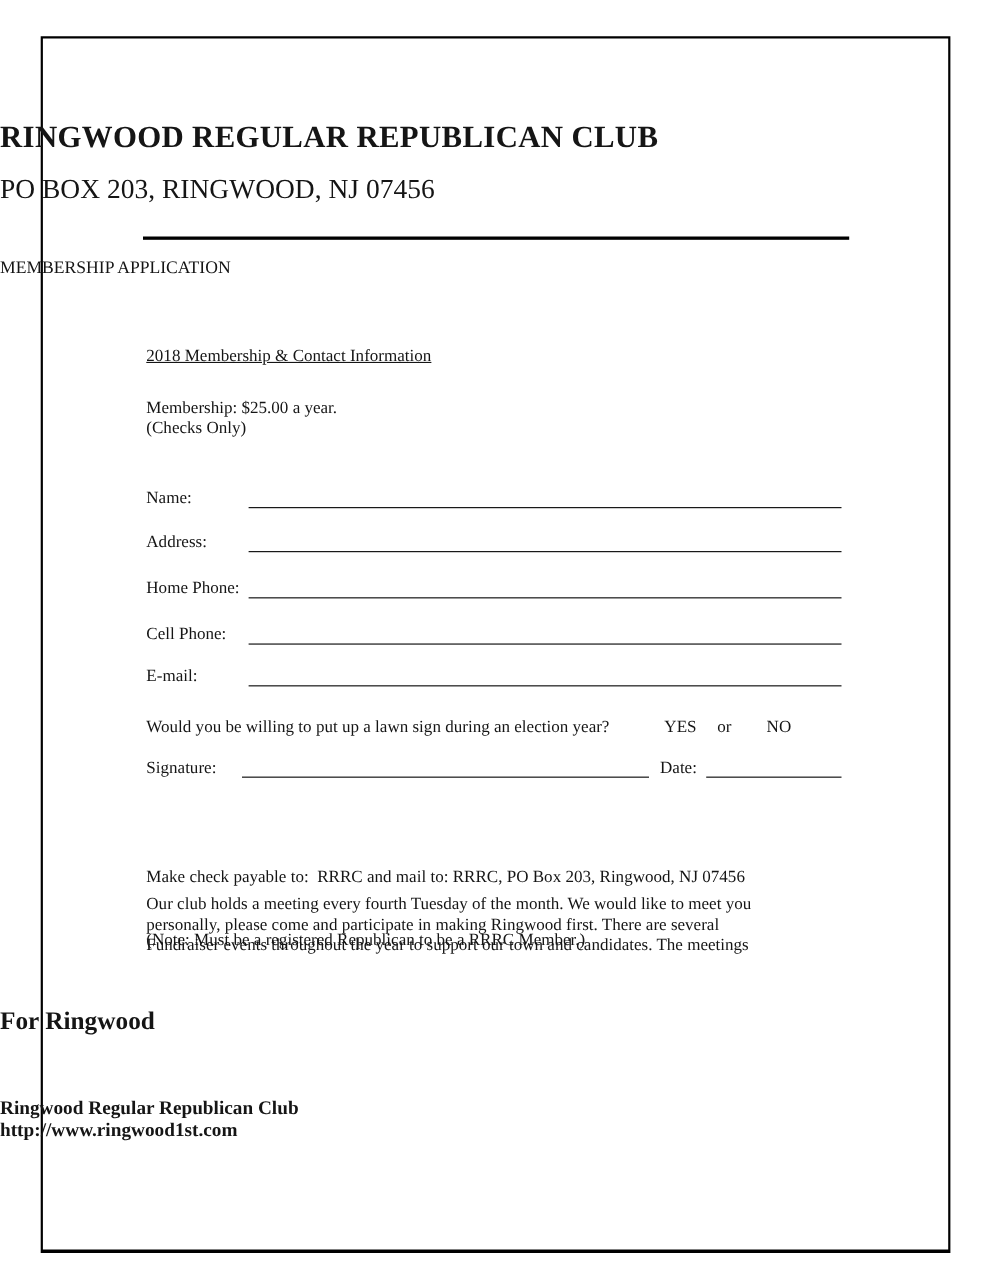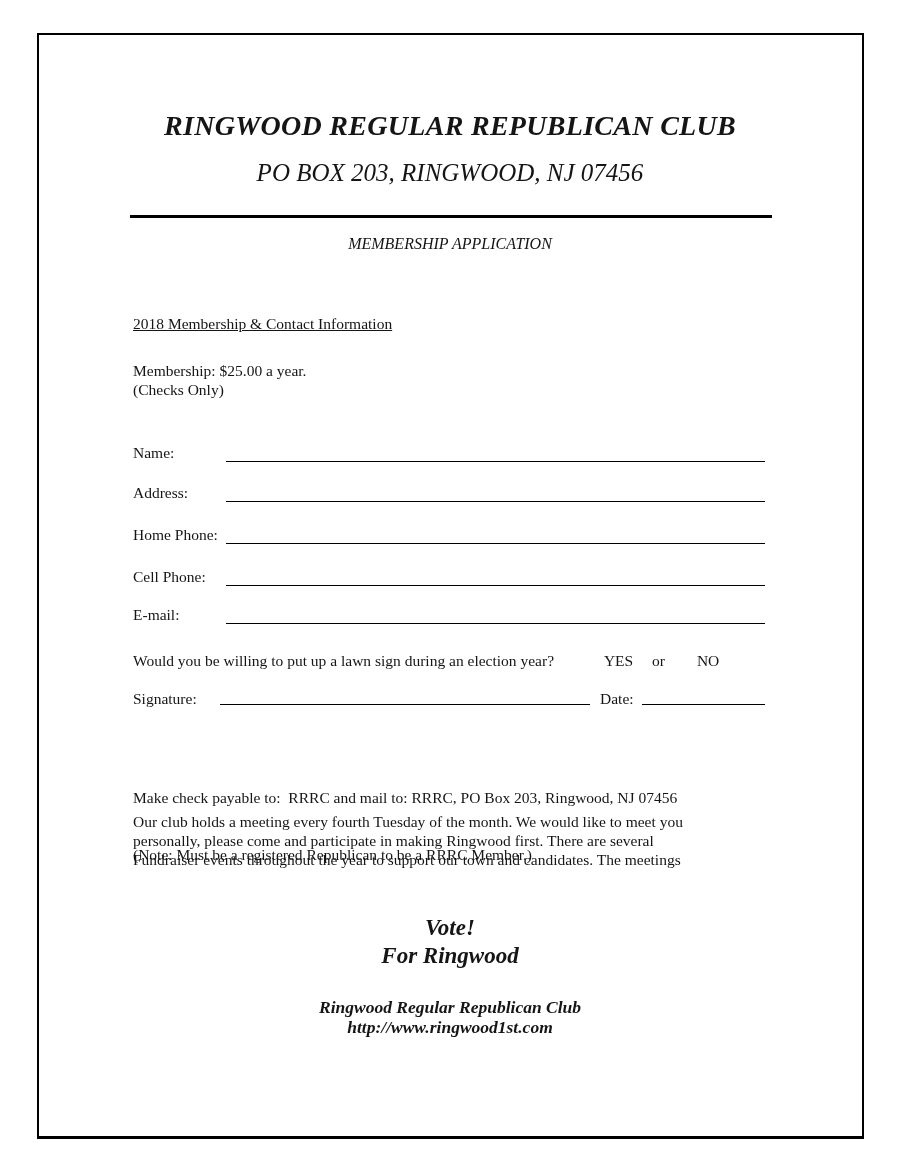--- a/index.html
+++ b/index.html
@@ -11,21 +11,21 @@
     color:#151515;
     overflow:hidden;
   }
   .border-frame{
     position:absolute;left:37px;top:33px;
     width:823px;height:1101px;
     border:2px solid #000;
     border-bottom-width:3px;
   }
   .abs{position:absolute;}
-  .centered{left:0;right:0;text-align:center;font-style:italic;}
+  .centered{left:0;right:0;}
 
   .club-title{top:112px;font-size:28px;font-weight:bold;line-height:28px;letter-spacing:.3px;}
   .club-address{top:160px;font-size:25px;line-height:25px;}
   .rule{top:215px;left:130px;width:642px;height:3px;background:#000;}
   .section-heading{top:236px;font-size:16px;line-height:16px;}
 
   .body-text{font-size:15.5px;line-height:19px;}
   .intro-2018{top:314px;left:133px;text-decoration:underline;}
   .fee-block{top:361px;left:133px;}
 
@@ -40,21 +40,21 @@
   .row-address{top:484px;}
   .row-homephone{top:526px;}
   .row-cellphone{top:568px;}
   .row-email{top:606px;}
 
   .lawn-row{top:651px;left:133px;right:130px;font-size:15.5px;line-height:19px;white-space:nowrap;}
   .opt-yes{margin-left:46px;}
   .opt-or{margin-left:15px;}
   .opt-no{margin-left:28px;}
 
-  .sig-row{top:690px;left:133px;right:135px;display:flex;align-items:flex-start;height:18px;font-size:15.5px;}
+  .sig-row{top:690px;left:133px;right:135px;display:flex;align-items:center;height:18px;font-size:15.5px;}
   .sig-label{min-width:87px;line-height:18px;white-space:nowrap;}
   .sig-line{width:370px;height:14px;border-bottom:1.7px solid #000;}
   .date-label{margin:0 8px 0 10px;line-height:18px;white-space:nowrap;}
   .date-line{flex:1;height:14px;border-bottom:1.7px solid #000;}
 
   .check-block{top:750px;left:133px;right:128px;white-space:pre-wrap;}
   .meeting-block{top:812px;left:133px;right:122px;}
 
   .vote-block{top:914px;font-size:23px;font-weight:bold;line-height:27.5px;}
   .footer-block{top:997px;font-size:17.5px;font-weight:bold;line-height:20px;}
@@ -117,21 +117,20 @@
     <div>(Note: Must be a registered Republican to be a RRRC Member.)</div>
   </div>
 
   <div class="abs body-text meeting-block">
     <div>Our club holds a meeting every fourth Tuesday of the month. We would like to meet you</div>
     <div>personally, please come and participate in making Ringwood first. There are several</div>
     <div>Fundraiser events throughout the year to support our town and candidates. The meetings</div>
   </div>
 
   <div class="abs centered vote-block">
-    <div>Vote!</div>
     <div>For Ringwood</div>
   </div>
 
   <div class="abs centered footer-block">
     <div>Ringwood Regular Republican Club</div>
     <div>http://www.ringwood1st.com</div>
   </div>
 
 </div>
 

